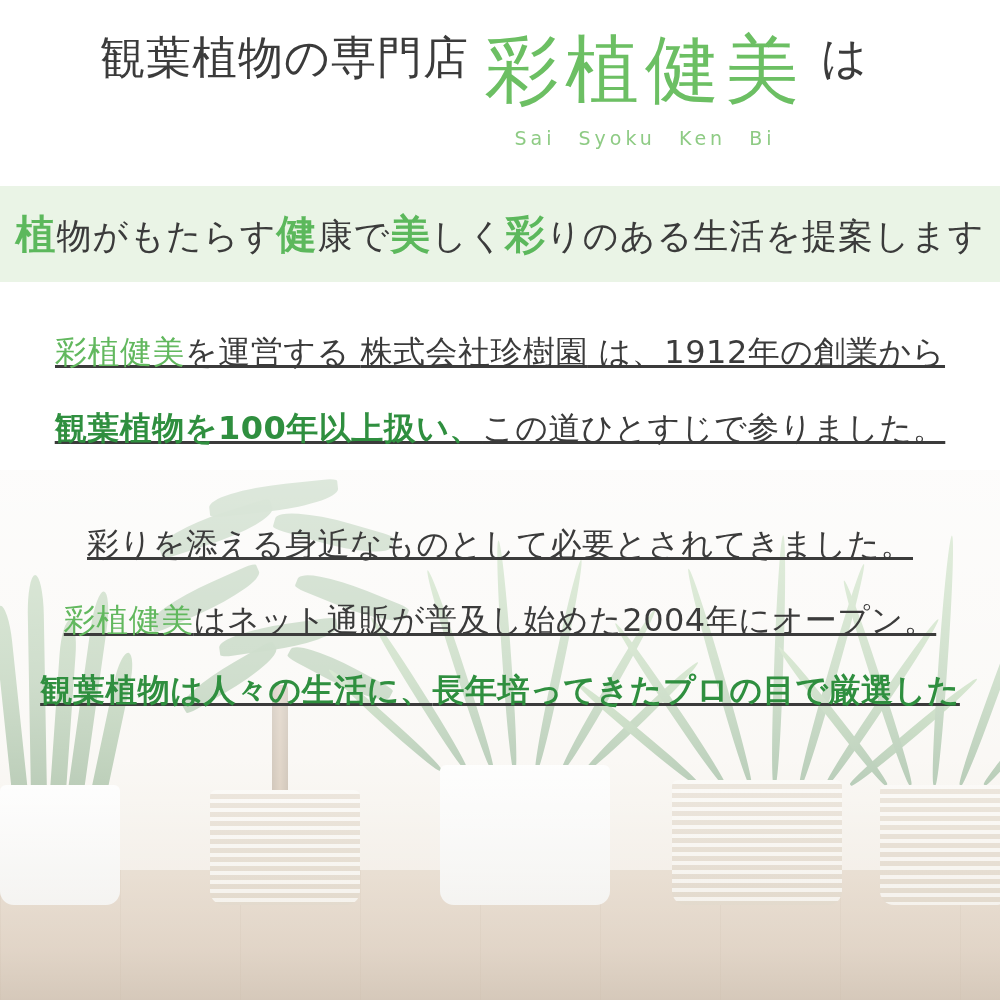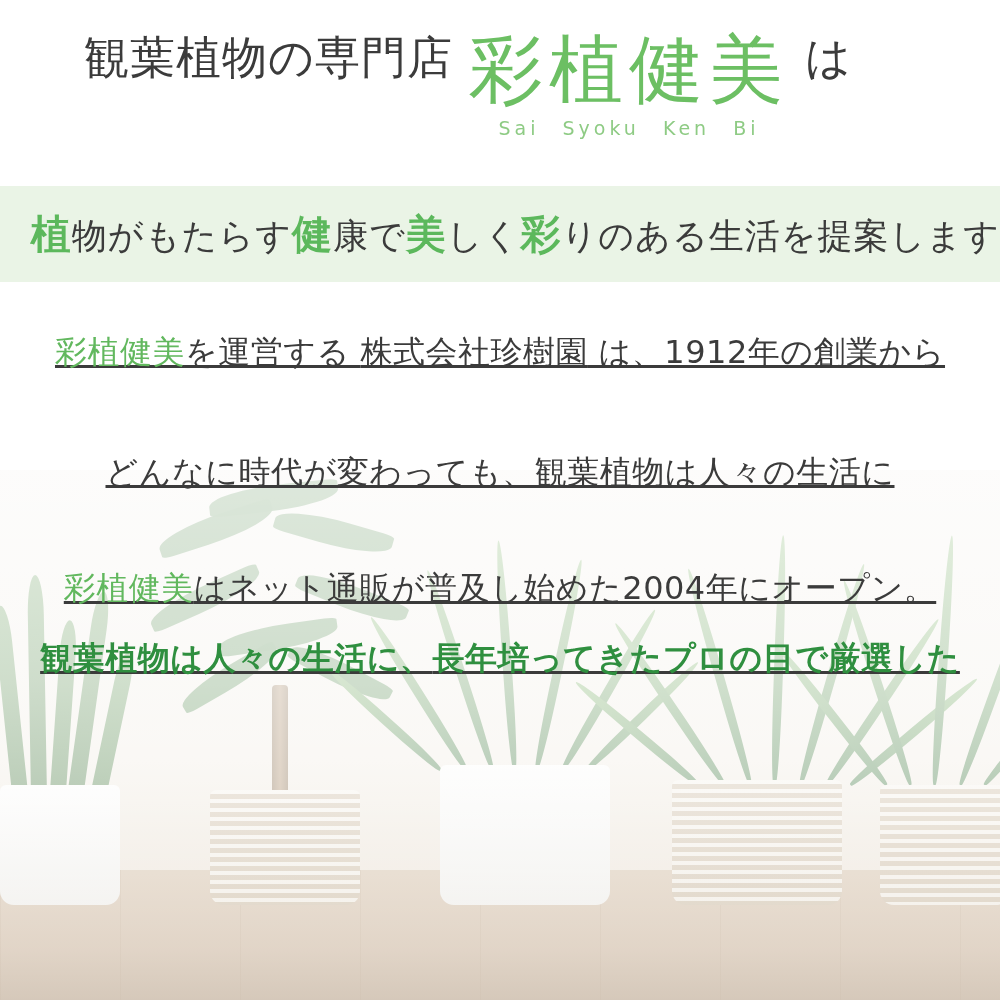--- a/index.html
+++ b/index.html
@@ -115,21 +115,21 @@
       rgba(255,255,255,0.82) 0%,
       rgba(255,255,255,0.74) 40%,
       rgba(255,255,255,0.62) 70%,
       rgba(255,255,255,0.52) 100%);
     pointer-events: none;
   }
 
   
   .headline {
     position: absolute;
-    left: 0;
+    left: 16px;
     top: 28px;
     width: 936px;
     text-align: center;
     white-space: nowrap;
   }
   .headline .plain {
     font-size: 45px;
     color: #3b3b3b;
     letter-spacing: 1px;
     vertical-align: 28px;
@@ -147,21 +147,21 @@
     color: #6cbf63;
     letter-spacing: 6px;
     font-weight: 500;
     padding: 4px 10px 0 10px;
   }
   .brandmark .brand-romaji {
     display: block;
     font-size: 19px;
     color: #8ecb84;
     letter-spacing: 4px;
-    margin-top: 10px;
+    margin-top: 20px;
     text-align: center;
   }
   .brandmark .brand-blotch {
     position: absolute;
     background: #e8f4e4;
     border-radius: 6px;
     z-index: -1;
   }
   .bl1 { left: 4px;   top: 4px;  width: 92px;  height: 62px; }
   .bl2 { left: 102px; top: 16px; width: 80px;  height: 64px; }
@@ -171,21 +171,21 @@
   
   .green-band {
     position: absolute;
     left: 0;
     top: 186px;
     width: 1000px;
     height: 96px;
     background: #eaf4e6;
     display: flex;
     align-items: center;
-    justify-content: flex-end;
+    justify-content: center;
   }
   .green-band .band-text {
     font-size: 35px;
     color: #3b3b3b;
     letter-spacing: 1px;
     white-space: nowrap;
   }
   .hl {
     color: #5cb85c;
     font-size: 40px;
@@ -300,27 +300,30 @@
     </div>
   </div>
 
   <div class="body-copy">
 
     <p class="line para">
       <span class="g">彩植健美</span><span>を運営する </span><span>株式会社珍樹園</span><span> は、1912年の創業から</span>
     </p>
     <div class="sp-1"></div>
 
+    <p class="line para">
+      <span class="gb">観葉植物を100年以上扱い、</span><span>この道ひとすじで参りました。</span>
+    </p>
     <div class="sp-2"></div>
 
-    <p class="line para">
-      <span>どんなに時代が変わっても、観葉植物は人々の生活に</span>
-    </p>
     <div class="sp-3"></div>
 
+    <p class="line para">
+      <span>彩りを添える身近なものとして必要とされてきました。</span>
+    </p>
     <div class="sp-4"></div>
 
     <p class="line para">
       <span class="g">彩植健美</span><span>はネット通販が普及し始めた2004年にオープン。</span>
     </p>
     <div class="sp-5"></div>
 
     <p class="line para">
       <span class="gb">観葉植物は人々の生活に、</span><span class="gb">長年培ってきたプロの目で厳選した</span>
     </p>

